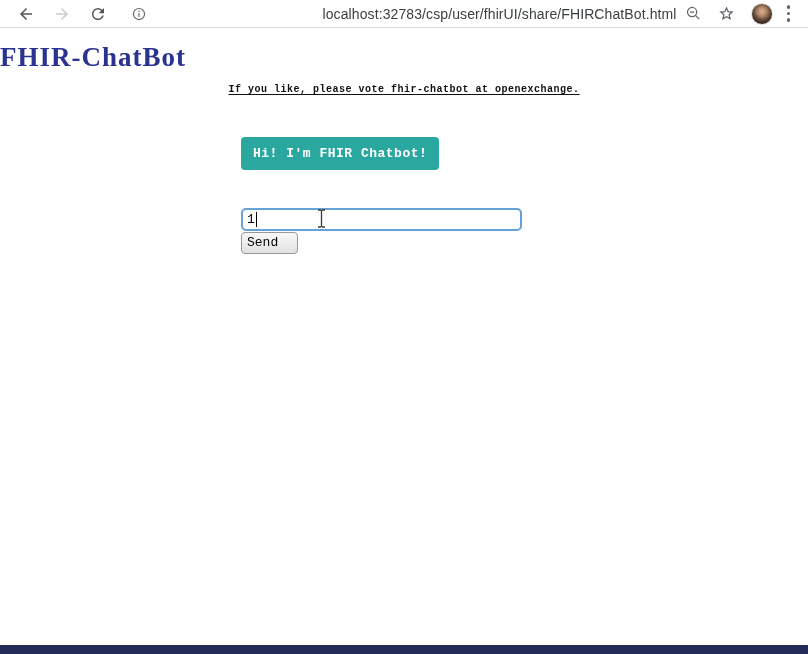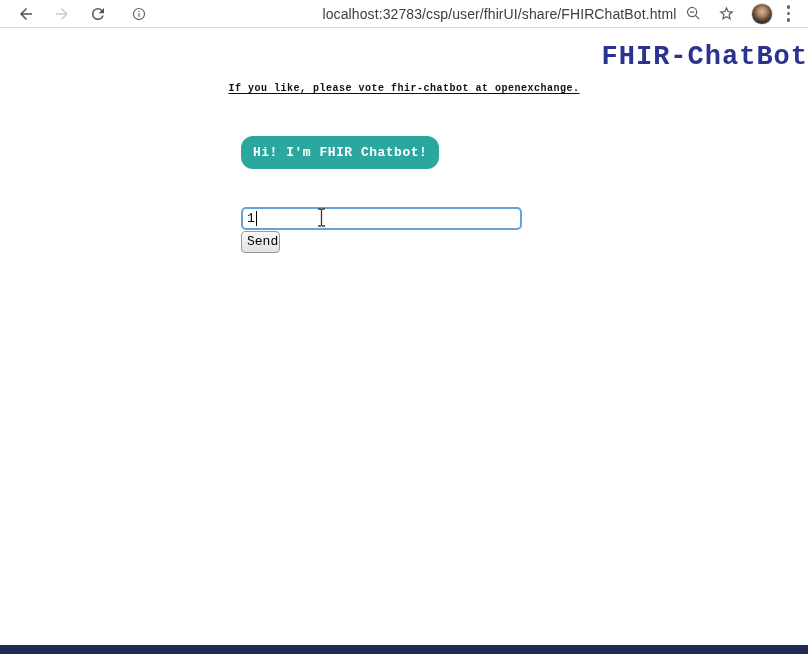--- a/index.html
+++ b/index.html
@@ -27,36 +27,37 @@
     width: 22px; height: 22px; border-radius: 50%; margin: 0 8px;
     background: radial-gradient(circle at 50% 38%, #d8b49a 0%, #b08466 28%, #5a4436 55%, #221a16 85%);
     border: 1px solid #e0e0e0;
   }
   .dots { display: flex; flex-direction: column; gap: 3px; margin: 0 10px 0 6px; }
   .dots i { width: 3.5px; height: 3.5px; background: #5f6368; border-radius: 50%; display: block; }
 
   
   .page { font-family: "Liberation Mono", "DejaVu Sans Mono", monospace; }
   .page-title {
-    margin-top: 14px; text-align: right;
+    margin-top: 14px; text-align: left;
     font-size: 27px; font-weight: bold; letter-spacing: 1px;
     color: var(--title, #2b3390);
+    font-family: Liberation Serif, serif;
   }
   .vote-link-row { text-align: center; margin-top: 6px; }
   .vote-link {
     font-size: 10px; font-weight: bold; color: #111;
     text-decoration: underline; text-underline-offset: 2px;
     letter-spacing: 0.5px; cursor: pointer;
   }
   .chat-area { margin-left: 241px; margin-top: 40px; width: 290px; }
   .bot-bubble {
     display: inline-block;
     background: var(--bubble, #2aa79e);
     color: #fff; font-weight: bold; font-size: 13px;
-    padding: 9px 12px; border-radius: 12px; letter-spacing: 0.5px;
+    padding: 9px 12px; border-radius: 4px; letter-spacing: 0.5px;
   }
   .input-wrap { position: relative; margin-top: 38px; }
   .chat-input {
     width: 281px; height: 23px;
     border: 2px solid var(--input-border, #64a2d8);
     border-radius: 5px; outline: none;
     font-family: "Liberation Mono", "DejaVu Sans Mono", monospace;
     font-size: 13px; color: #000; padding: 2px 4px;
     background: #fff;
   }
@@ -65,21 +66,21 @@
     width: 1px; height: 15px; background: #000;
   }
   .ibeam { position: absolute; left: 76px; top: 1px; width: 9px; height: 19px; }
   .ibeam svg { display: block; width: 100%; height: 100%; }
   .send-button {
     margin-top: 1px;
     font-family: "Liberation Mono", "DejaVu Sans Mono", monospace;
     font-size: 13px; color: #000;
     background: linear-gradient(#f8f8f8, #e2e2e2);
     border: 1px solid #999; border-radius: 4px;
-    padding: 2px 1px 3px 5px; cursor: pointer;
+    padding: 2px 19px 3px 5px; cursor: pointer;
   }
 
   
   .bottom-bar {
     position: absolute; left: 0; bottom: 0;
     width: 100%; height: 9px;
     background: var(--bottom-bar, #222b58);
   }
 </style>
 </head>

